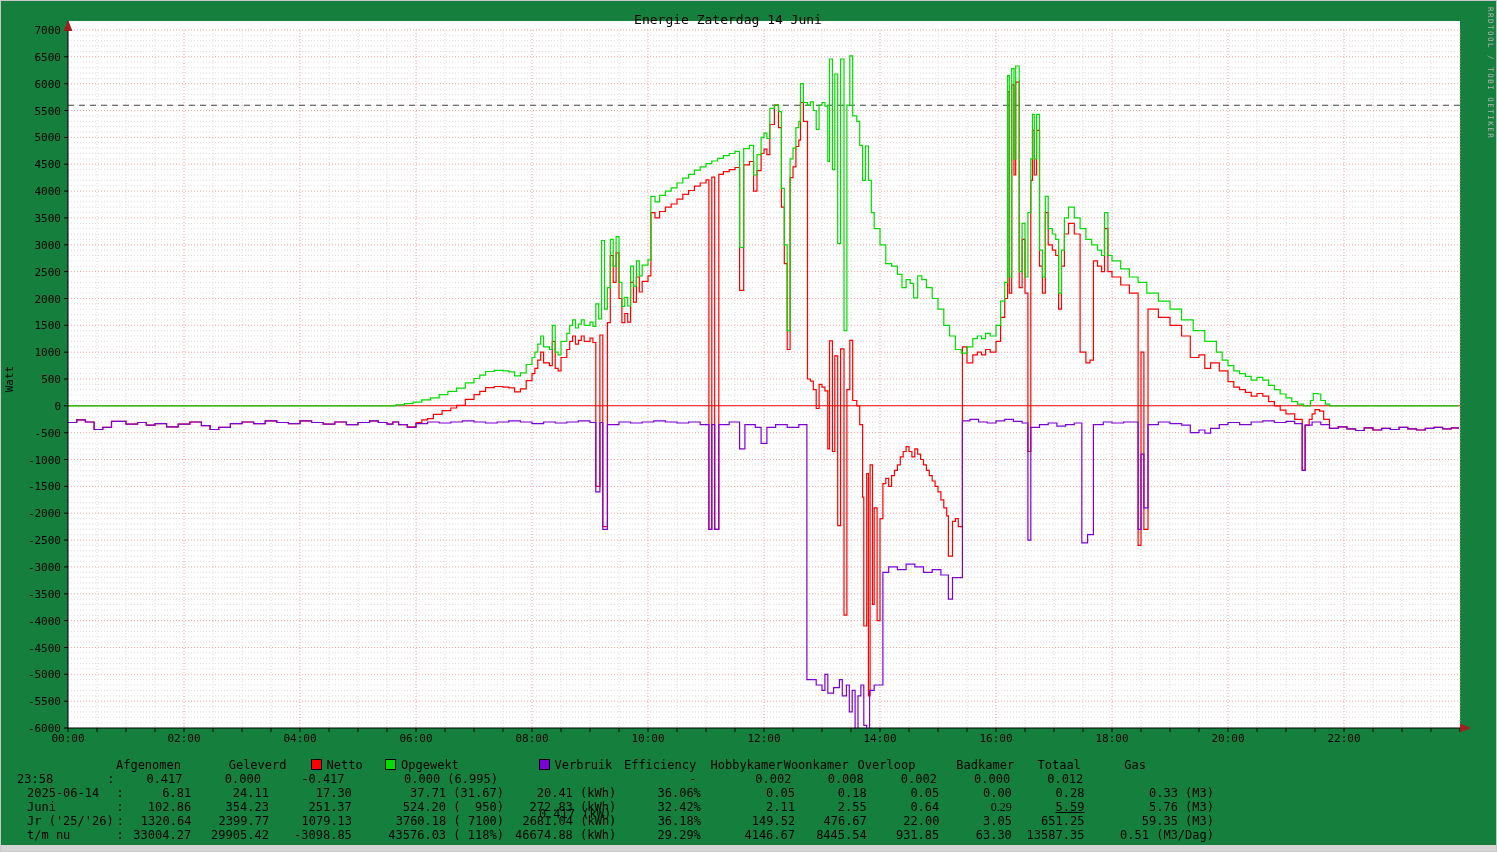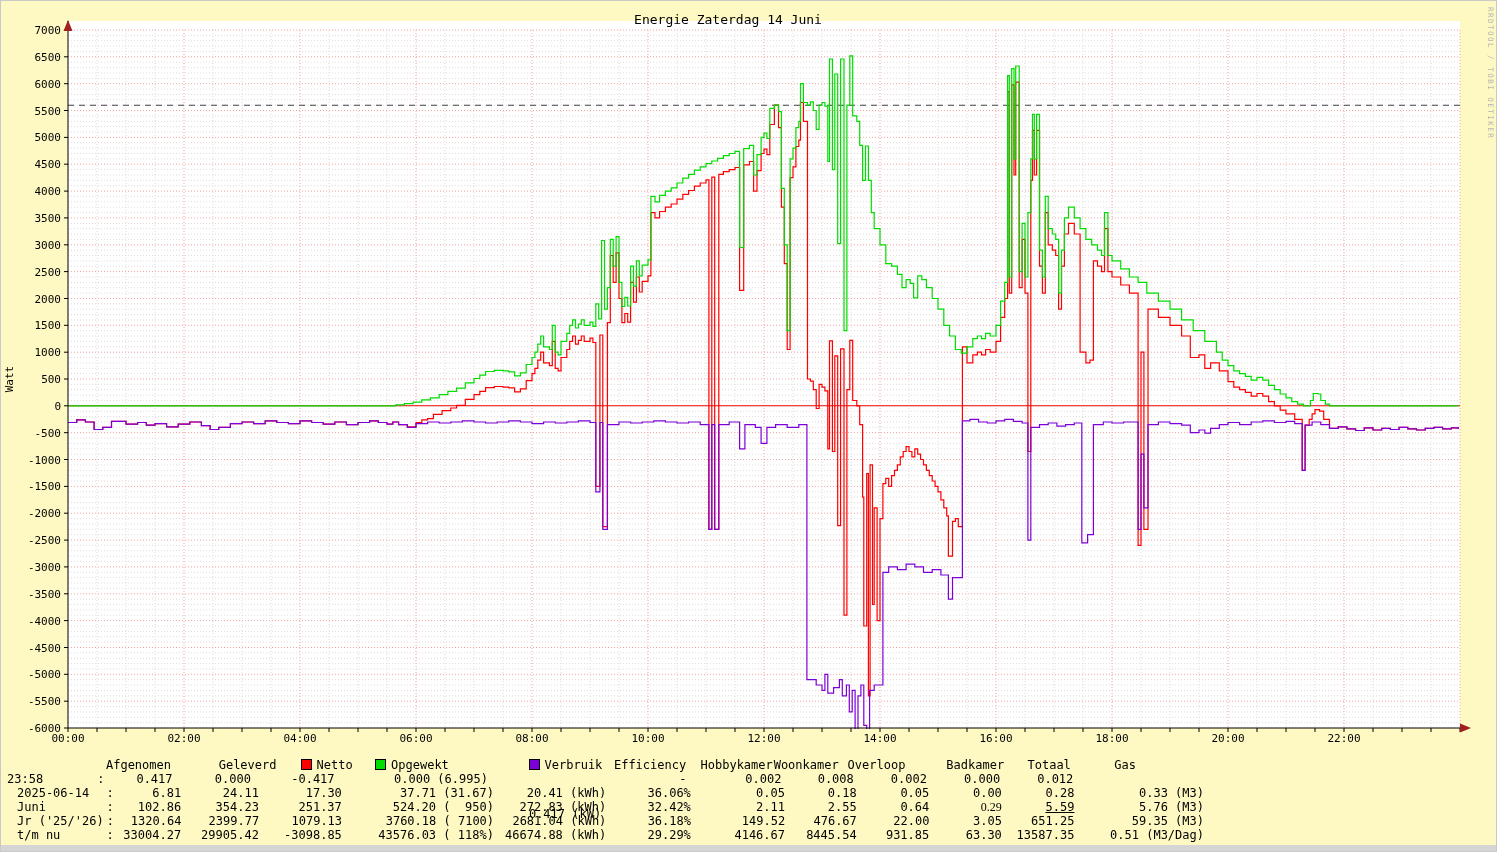--- a/index.html
+++ b/index.html
@@ -1,27 +1,27 @@
 <!DOCTYPE html>
 <html><head>
 <meta charset="utf-8">
 <style>
   html,body{margin:0;padding:0;background:#e8e8e8;}
   .screen{
     position:relative;width:1497px;height:852px;
-    background:#fef9c3;overflow:hidden;
+    background:#15803d;overflow:hidden;
     border:1px solid #c9c9c9;box-sizing:border-box;
     font-family:"DejaVu Sans Mono","Liberation Mono",monospace;
   }
   svg text{font-family:"DejaVu Sans Mono","Liberation Mono",monospace;}
   .title-text{font-size:13px;fill:#000;}
   .ylab-text{font-size:11px;fill:#000;}
   .wm-text{font-size:7.5px;fill:#b5b5b5;letter-spacing:1.5px;}
   .ticklab{font-size:11px;fill:#000;}
-  #table{position:absolute;left:6px;top:757px;width:1197px;}
+  #table{position:absolute;left:16px;top:757px;width:1197px;}
   .trow{display:flex;height:14px;line-height:14px;font-size:12px;color:#000;}
   .tcell{white-space:pre;text-align:right;box-sizing:border-box;}
   .tcell.left{text-align:left;}
   .swatch{display:inline-block;width:9px;height:9px;border:1px solid #000;
           margin-right:5px;vertical-align:-1px;}
   .bottom-strip{position:absolute;left:0;bottom:0;width:1497px;height:6px;background:#d5d5d5;}
 </style>
 </head>
 <body>
 

